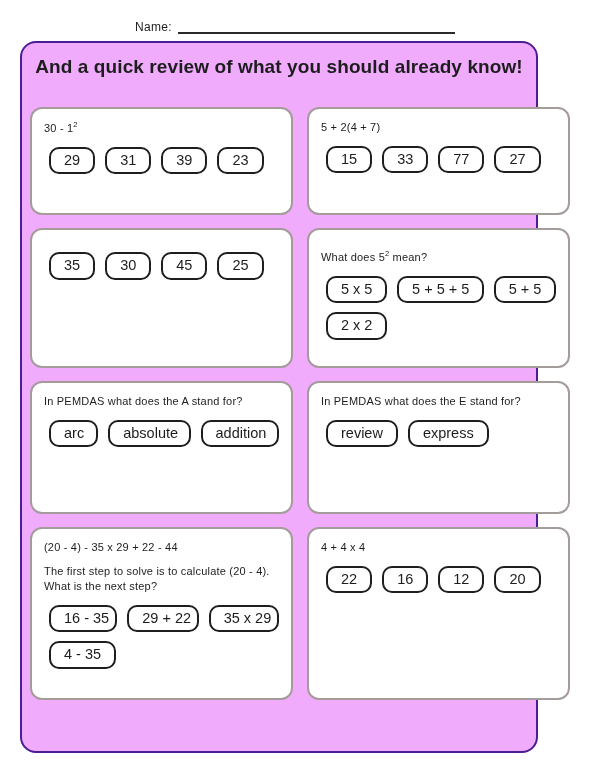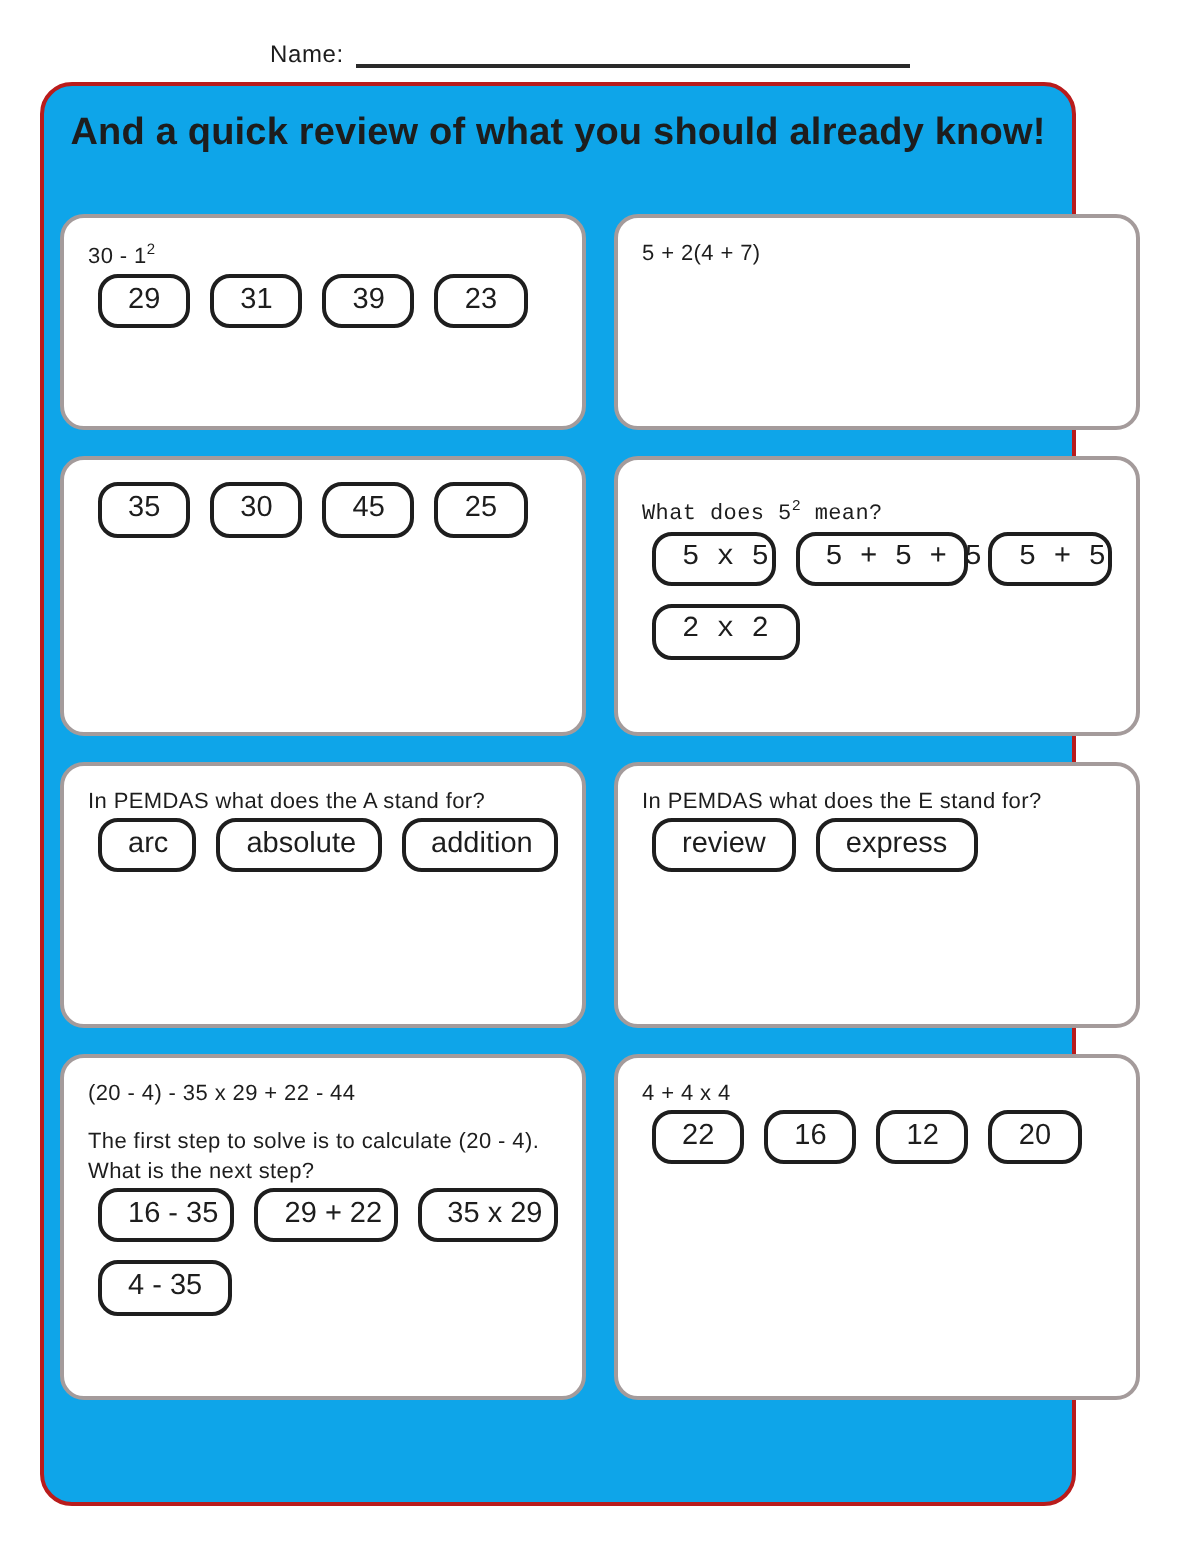--- a/index.html
+++ b/index.html
@@ -19,23 +19,23 @@
   .name-line {
     display: inline-block; width: 277px; height: 13px;
     margin-left: 6px;
     border-bottom: 2px solid #2a2a2a;
     background: transparent;
   }
   
   .outer {
     position: absolute; left: 20px; top: 41px;
     width: 518px; height: 712px;
-    border: 2px solid #b91c1c;
+    border: 2px solid #4c1d95;
     border-radius: 16px;
-    background: #0ea5e9;
+    background: #f0abfc;
   }
   .title {
     margin: 13px 8px 0;
     text-align: center;
     font-size: 19px;
     font-weight: 600;
     letter-spacing: 0.1px;
     white-space: nowrap;
   }
   
@@ -48,29 +48,29 @@
     column-gap: 14px;
     row-gap: 13px;
   }
   .qbox {
     border: 2px solid #a49b9b;
     border-radius: 12px;
     padding: 11px 12px 8px;
     background: #ffffff;
     overflow: hidden;
   }
-  .qbox.pad-top { padding-top: 19px; font-family: Liberation Mono, monospace; }
+  .qbox.pad-top { padding-top: 19px; }
   .prompt {
     font-size: 11px;
     line-height: 1.35;
     letter-spacing: 0.2px;
   }
   .prompt sup { font-size: 7.5px; vertical-align: super; }
   .prompt.secondary { margin-top: 9px; }
-  .options { padding-left: 5px; }
+  .options { margin-top: 11px; padding-left: 5px; }
   .opt-row {
     display: flex; flex-wrap: nowrap;
     gap: 10px; margin-bottom: 9px;
   }
   .pill {
     display: inline-block;
     border: 2.5px solid #1e1e1e;
     border-radius: 10px;
     background: #ffffff;
     color: #1d1d1d;
@@ -104,20 +104,28 @@
           <button class="pill">29</button>
           <button class="pill">31</button>
           <button class="pill">39</button>
           <button class="pill">23</button>
         </div>
       </div>
     </section>
 
     <section class="qbox">
       <p class="prompt"><span>5 + 2(4 + 7)</span></p>
+      <div class="options">
+        <div class="opt-row">
+          <button class="pill">15</button>
+          <button class="pill">33</button>
+          <button class="pill">77</button>
+          <button class="pill">27</button>
+        </div>
+      </div>
     </section>
 
     <section class="qbox">
       <div class="options">
         <div class="opt-row">
           <button class="pill">35</button>
           <button class="pill">30</button>
           <button class="pill">45</button>
           <button class="pill">25</button>
         </div>

